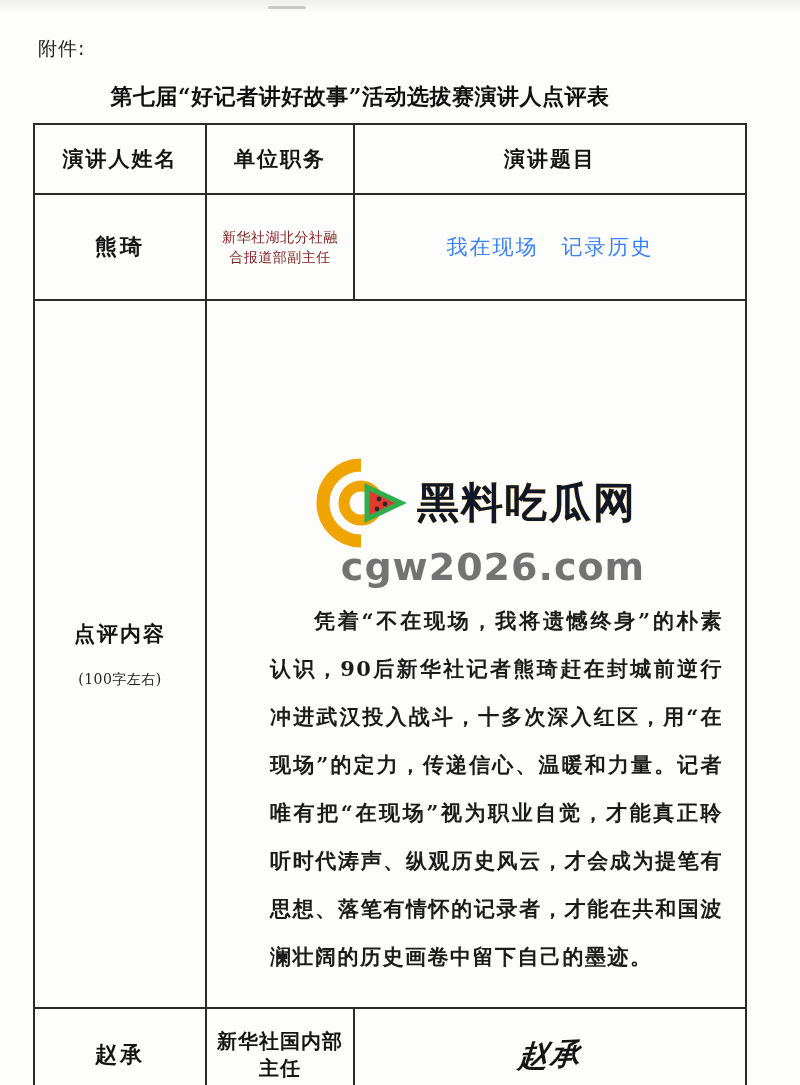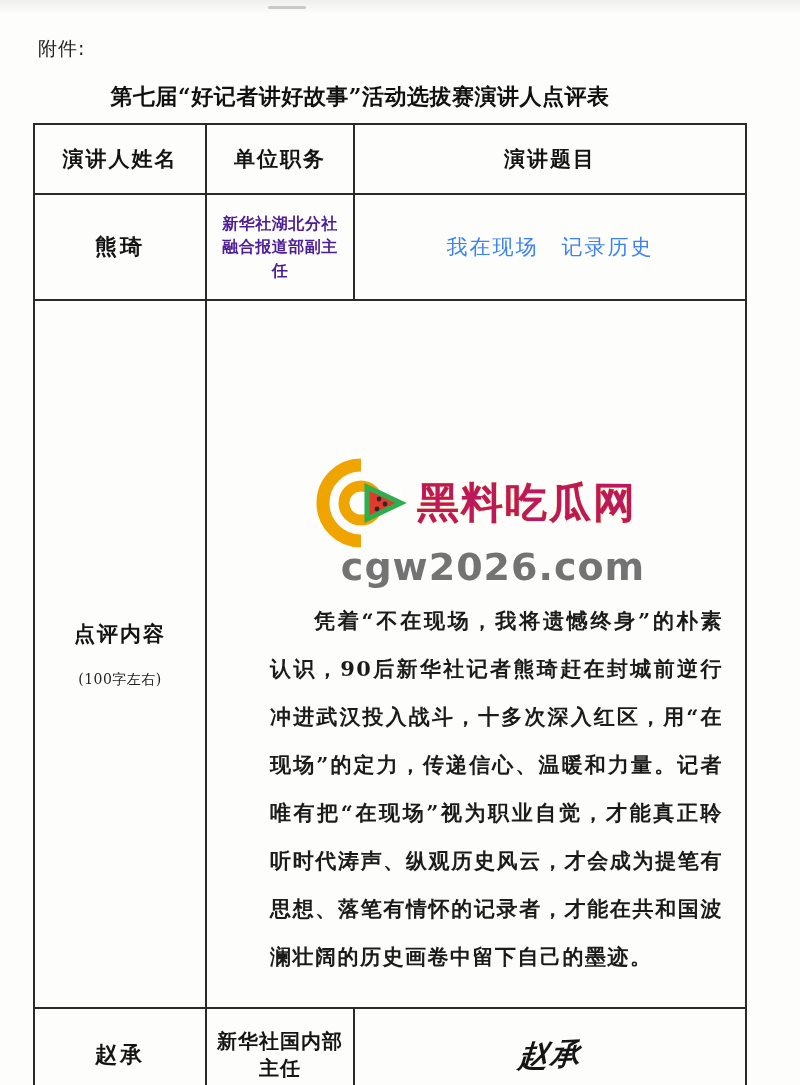--- a/index.html
+++ b/index.html
@@ -84,26 +84,26 @@
     color: #141414;
   }
   .cell-name {
     font-size: 22px;
     font-weight: bold;
     letter-spacing: 3px;
     height: 88px;
     color: #141414;
   }
   .cell-post {
-    font-size: 16px;
-    font-weight: bold;
+    font-size: 14px;
+    font-weight: normal;
     line-height: 1.45;
     letter-spacing: 0.5px;
     padding: 4px 6px;
-    color: #4c1d95;
+    color: #7f1d1d;
   }
   .cell-topic {
     font-size: 21px;
     font-weight: normal;
     letter-spacing: 2px;
     color: #3b82f6;
     margin-top: 46px;
   }
 
   .label-stack {
@@ -171,21 +171,21 @@
   .wm-logo {
     width: 92px;
     height: 92px;
     margin-right: 10px;
     position: relative;
     flex: none;
   }
   .wm-text {
     font-size: 42px;
     font-weight: bold;
-    color: #be185d;
+    color: #0f172a;
     letter-spacing: 2px;
     font-family: "DejaVu Sans", "Liberation Sans", sans-serif;
     text-shadow: 0 0 1px #f0a400;
   }
   .wm-url {
     font-size: 38px;
     font-weight: bold;
     color: #737373;
     letter-spacing: 1px;
     font-family: "DejaVu Sans", "Liberation Sans", sans-serif;

